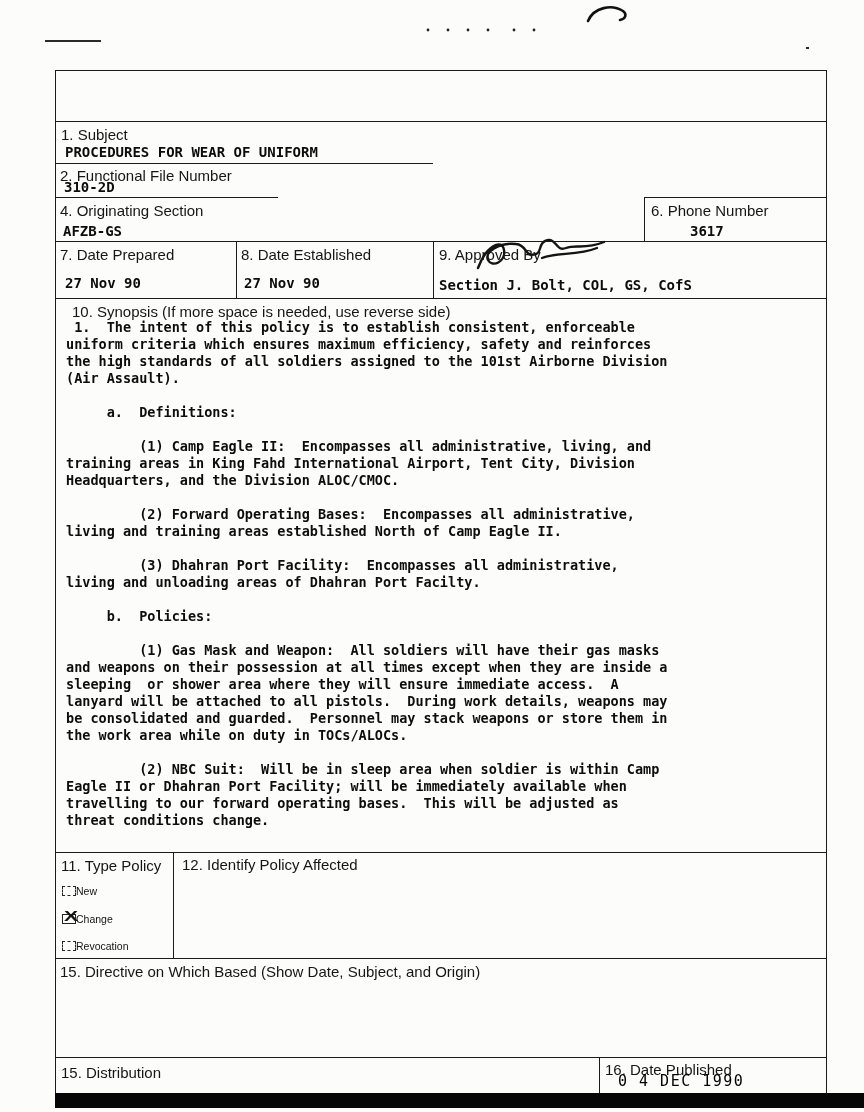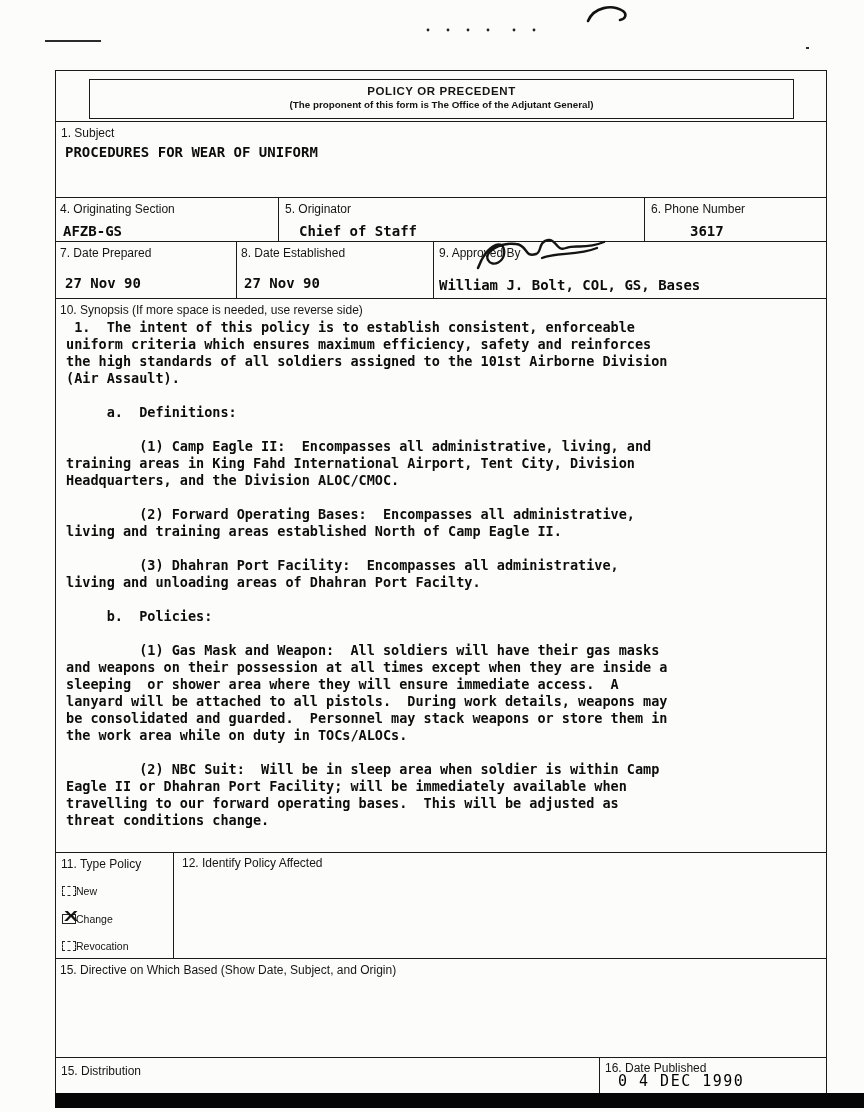--- a/index.html
+++ b/index.html
@@ -8,21 +8,21 @@
     position:relative; width:864px; height:1112px;
     background:#fcfcfa; overflow:hidden;
     font-family:"Liberation Sans", sans-serif; color:#141414;
   }
   .form {
     position:absolute; left:55px; top:70px; width:772px; height:1026px;
     border:1.6px solid #1b1b1b; background:#fcfcfa;
   }
   .cell { position:absolute; border-top:1.5px solid #1b1b1b; }
   .bl   { border-left:1.5px solid #1b1b1b; }
-  .lbl  { position:absolute; font-size:12px; color:#161616; white-space:nowrap;text-align:center; }
+  .lbl  { position:absolute; font-size:15px; color:#161616; white-space:nowrap;text-align:center; }
   .val  {
     position:absolute; font-family:"DejaVu Sans Mono", monospace;
     font-weight:bold; font-size:14px; color:#0c0c0c; white-space:nowrap;
   }
   .headerbox {
     position:absolute; left:33px; top:8px; width:705px; height:40px;
     border:1.5px solid #1b1b1b; text-align:center;
   }
   .title    { font-weight:bold; font-size:11.5px; letter-spacing:.6px; margin-top:5px; }
   .subtitle { font-weight:bold; font-size:9.8px; margin-top:2px; }
@@ -61,63 +61,59 @@
     <circle cx="42" cy="4" r="1.4" fill="#222"></circle>
       <circle cx="62" cy="4" r="1.4" fill="#222"></circle>
     <circle cx="88" cy="4" r="1.4" fill="#222"></circle>
       <circle cx="108" cy="4" r="1.4" fill="#222"></circle>
   </svg>
   <div class="dashmark" style="left:45px;top:40px;width:56px;height:2.2px"></div>
   <div class="dashmark" style="left:806px;top:47px;width:3px;height:2px"></div>
 
   <div class="form">
 
-    <div class="headerbox">
-      <div class="title">POLICY OR PRECEDENT</div>
-      <div class="subtitle">(The proponent of this form is The Office of the Adjutant General)</div>
-    </div>
 
     <div class="cell" style="left:0;right:0;top:50px;height:42px">
       <span class="lbl" style="left:5px;top:4px">1. Subject</span>
       <span class="val" style="left:9px;top:22px">PROCEDURES FOR WEAR OF UNIFORM</span>
     </div>
 
+    <div class="cell" style="left:0;width:377px;top:92px;height:34px">
+      <span class="lbl" style="left:4px;top:3px">2. Functional File Number</span>
+      <span class="val" style="left:8px;top:15px">310-2D</span>
+    </div>
 
     <div class="cell" style="left:0;width:222px;top:126px;height:44px">
       <span class="lbl" style="left:4px;top:4px">4. Originating Section</span>
       <span class="val" style="left:7px;top:25px">AFZB-GS</span>
-    </div>
-    <div class="cell bl" style="left:222px;width:366px;top:126px;height:44px">
-      <span class="lbl" style="left:6px;top:4px">5. Originator</span>
-      <span class="val" style="left:20px;top:25px">Chief of Staff</span>
     </div>
     <div class="cell bl" style="left:588px;right:0;top:126px;height:44px">
       <span class="lbl" style="left:6px;top:4px">6. Phone Number</span>
       <span class="val" style="left:45px;top:25px">3617</span>
     </div>
 
     <div class="cell" style="left:0;width:180px;top:170px;height:57px">
       <span class="lbl" style="left:4px;top:4px">7. Date Prepared</span>
       <span class="val" style="left:9px;top:33px">27 Nov 90</span>
     </div>
     <div class="cell bl" style="left:180px;width:197px;top:170px;height:57px">
       <span class="lbl" style="left:4px;top:4px">8. Date Established</span>
       <span class="val" style="left:7px;top:33px">27 Nov 90</span>
     </div>
     <div class="cell bl" style="left:377px;right:0;top:170px;height:57px">
       <span class="lbl" style="left:5px;top:4px">9. Approved By</span>
       <svg class="sig" style="left:38px;top:-14px;width:140px;height:56px" viewBox="0 0 140 56">
         <path d="M6,40 C14,18 30,10 32,22 C34,34 20,40 16,32 C12,24 28,14 44,16 C56,17 52,30 64,26 C70,24 66,14 76,12 C84,10 84,24 94,20 C104,16 112,22 132,14" fill="none" stroke="#141414" stroke-width="2.4" stroke-linecap="round"></path>
         <path d="M70,30 C85,24 105,28 125,20" fill="none" stroke="#141414" stroke-width="2.2" stroke-linecap="round"></path>
       </svg>
-      <span class="val" style="left:5px;top:35px">William J. Bolt, COL, GS, Bases</span>
+      <span class="val" style="left:5px;top:35px">Section J. Bolt, COL, GS, CofS</span>
     </div>
 
     <div class="cell" style="left:0;right:0;top:227px;height:554px;overflow:hidden">
-      <span class="lbl" style="left:4px;top:4px">10. Synopsis (If more space is needed, use reverse side)</span>
+      <span class="lbl" style="left:16px;top:4px">10. Synopsis (If more space is needed, use reverse side)</span>
       <div class="bodytext"> 1.  The intent of this policy is to establish consistent, enforceable
 uniform criteria which ensures maximum efficiency, safety and reinforces
 the high standards of all soldiers assigned to the 101st Airborne Division
 (Air Assault).
 
      a.  Definitions:
 
          (1) Camp Eagle II:  Encompasses all administrative, living, and
 training areas in King Fahd International Airport, Tent City, Division
 Headquarters, and the Division ALOC/CMOC.

